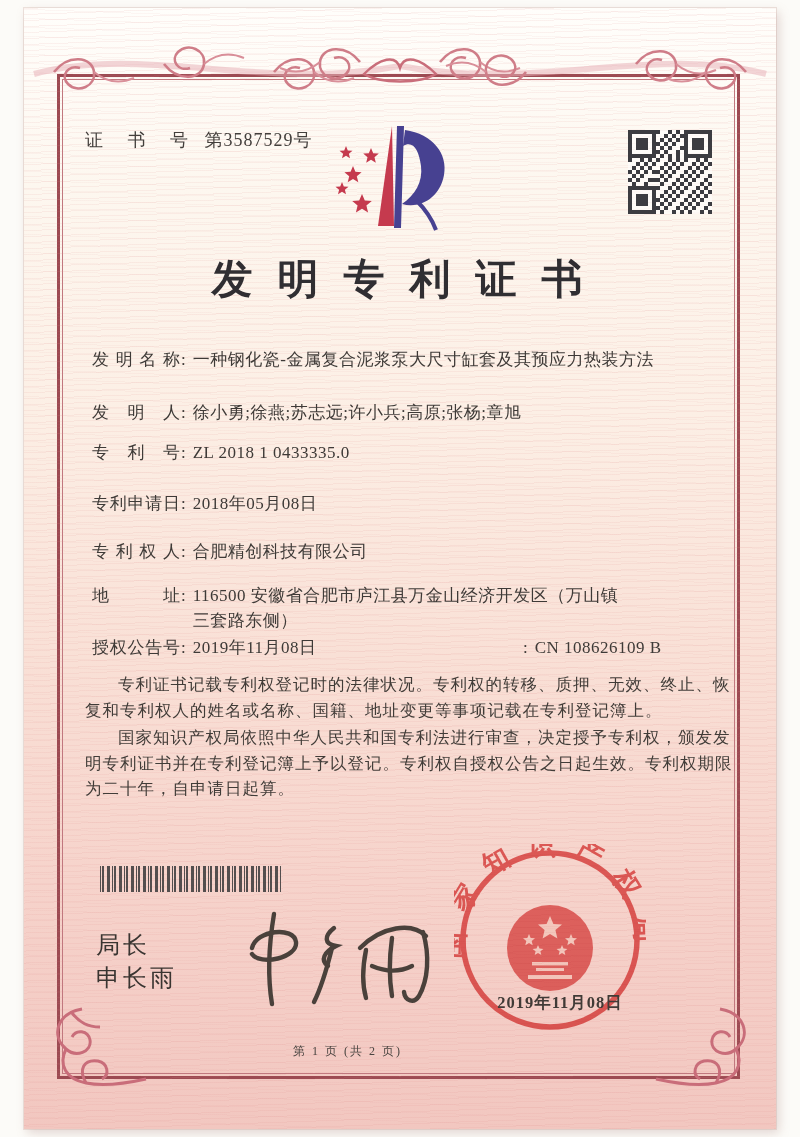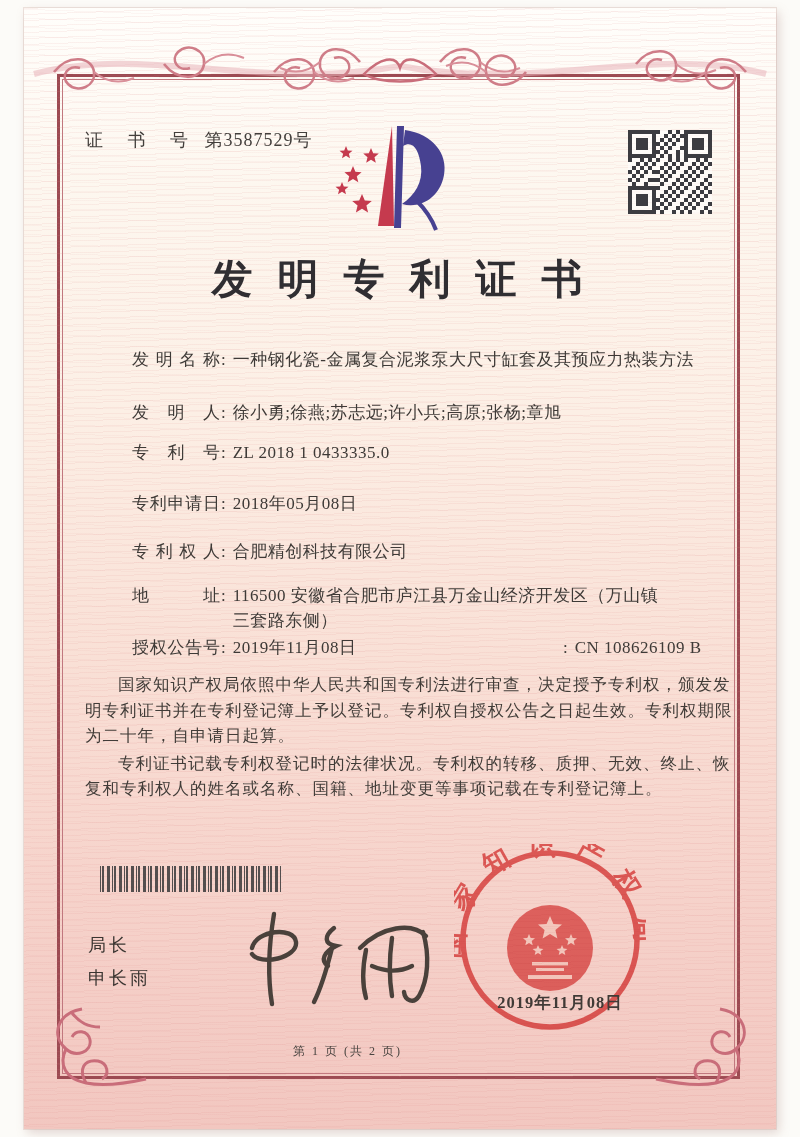--- a/index.html
+++ b/index.html
@@ -11,32 +11,32 @@
   .guilloche{position:absolute;inset:0;pointer-events:none;
         background:repeating-linear-gradient(178deg,rgba(221,130,130,.10) 0 1px,transparent 1px 6px),
                    repeating-linear-gradient(182deg,rgba(221,140,140,.07) 0 1px,transparent 1px 9px);}
   .frame{position:absolute;left:33px;top:66px;width:677px;height:999px;border:3px solid #9c4a52;}
   .frame-in{position:absolute;inset:2px;border:1px solid #c0777e;}
   .certno{position:absolute;left:61px;top:120px;font-size:18px;color:#433f3c;}
   .certno .lab{letter-spacing:10px;margin-right:2px;}
   .certno .num{letter-spacing:1px;}
   .title{position:absolute;left:33px;top:244px;width:680px;text-align:center;
          font-size:41px;font-weight:bold;color:#302e32;letter-spacing:25px;text-indent:25px;}
-  .row{position:absolute;left:68px;font-size:17px;color:#3e3a37;line-height:25px;display:flex;margin-left:40px;}
+  .row{position:absolute;left:68px;font-size:17px;color:#3e3a37;line-height:25px;display:flex;}
   .flabel{display:inline-block;width:88px;text-align:justify;text-align-last:justify;flex:none;}
   .fcolon{flex:none;margin:0 7px 0 1px;}
   .fvalue{white-space:pre-line;max-width:470px;letter-spacing:.5px;}
   .grant2{position:absolute;left:430px;top:0;display:flex;font-size:17px;color:#3e3a37;}
   .grant2 .flabel{width:92px;letter-spacing:1px;}
   .paras{position:absolute;left:61px;top:664px;width:658px;font-size:16.5px;color:#413c38;
          line-height:25.5px;letter-spacing:1px;}
   .paras p{margin:0 0 2px 0;text-indent:2em;}
   .barcode{position:absolute;left:76px;top:858px;width:210px;height:26px;opacity:.88;}
   .barcode i{display:inline-block;height:100%;background:#3e3d3e;vertical-align:top;}
-  .signer{position:absolute;left:64px;top:921px;font-size:18px;color:#3a3531;letter-spacing:3px;line-height:33px;}
+  .signer{position:absolute;left:72px;top:921px;font-size:24px;color:#3a3531;letter-spacing:3px;line-height:33px;}
   .signer div{white-space:nowrap;}
   .sig-svg{position:absolute;left:190px;top:896px;z-index:3;}
   .seal-svg{position:absolute;left:430px;top:836px;mix-blend-mode:multiply;opacity:.94;z-index:2;}
   .seal-date{position:absolute;left:436px;top:984px;width:200px;text-align:center;z-index:4;
              font-size:16.5px;font-weight:bold;color:#413b37;letter-spacing:1px;}
   .pageno{position:absolute;left:269px;top:1035px;font-size:12px;color:#4a4541;letter-spacing:2px;}
   .backnote{position:absolute;left:286px;top:1086px;font-size:17px;color:#56504a;letter-spacing:3px;}
   .top-ornament{position:absolute;left:0;top:6px;z-index:1;}
   .corner-fl{position:absolute;z-index:1;}
   .qr{position:absolute;left:604px;top:122px;width:84px;height:84px;background:rgba(255,255,255,.55);
@@ -576,22 +576,22 @@
       <span class="flabel">授权公告号</span>
       <span class="fcolon">:</span>
       <span class="fvalue">2019年11月08日</span>
       <span class="grant2">
         <span class="fcolon">:</span>
         <span class="fvalue">CN 108626109 B</span>
       </span>
     </div>
 
     <div class="paras">
+      <p>专利证书记载专利权登记时的法律状况。专利权的转移、质押、无效、终止、恢复和专利权人的姓名或名称、国籍、地址变更等事项记载在专利登记簿上。</p>
       <p>国家知识产权局依照中华人民共和国专利法进行审查，决定授予专利权，颁发发明专利证书并在专利登记簿上予以登记。专利权自授权公告之日起生效。专利权期限为二十年，自申请日起算。</p>
-      <p>专利证书记载专利权登记时的法律状况。专利权的转移、质押、无效、终止、恢复和专利权人的姓名或名称、国籍、地址变更等事项记载在专利登记簿上。</p>
     </div>
 
     <div class="barcode"><i style="width: 1px; margin-right: 1px;"></i><i style="width: 2px; margin-right: 3px;"></i><i style="width: 3px; margin-right: 2px;"></i><i style="width: 1px; margin-right: 1px;"></i><i style="width: 2px; margin-right: 3px;"></i><i style="width: 3px; margin-right: 2px;"></i><i style="width: 1px; margin-right: 1px;"></i><i style="width: 2px; margin-right: 3px;"></i><i style="width: 3px; margin-right: 2px;"></i><i style="width: 1px; margin-right: 1px;"></i><i style="width: 2px; margin-right: 3px;"></i><i style="width: 3px; margin-right: 2px;"></i><i style="width: 1px; margin-right: 1px;"></i><i style="width: 2px; margin-right: 3px;"></i><i style="width: 3px; margin-right: 2px;"></i><i style="width: 1px; margin-right: 1px;"></i><i style="width: 2px; margin-right: 3px;"></i><i style="width: 3px; margin-right: 2px;"></i><i style="width: 1px; margin-right: 1px;"></i><i style="width: 2px; margin-right: 3px;"></i><i style="width: 3px; margin-right: 2px;"></i><i style="width: 1px; margin-right: 1px;"></i><i style="width: 2px; margin-right: 3px;"></i><i style="width: 3px; margin-right: 2px;"></i><i style="width: 1px; margin-right: 1px;"></i><i style="width: 2px; margin-right: 3px;"></i><i style="width: 3px; margin-right: 2px;"></i><i style="width: 1px; margin-right: 1px;"></i><i style="width: 2px; margin-right: 3px;"></i><i style="width: 3px; margin-right: 2px;"></i><i style="width: 1px; margin-right: 1px;"></i><i style="width: 2px; margin-right: 3px;"></i><i style="width: 3px; margin-right: 2px;"></i><i style="width: 1px; margin-right: 1px;"></i><i style="width: 2px; margin-right: 3px;"></i><i style="width: 3px; margin-right: 2px;"></i><i style="width: 1px; margin-right: 1px;"></i><i style="width: 2px; margin-right: 3px;"></i><i style="width: 3px; margin-right: 2px;"></i><i style="width: 1px; margin-right: 1px;"></i><i style="width: 2px; margin-right: 3px;"></i><i style="width: 3px; margin-right: 2px;"></i><i style="width: 1px; margin-right: 1px;"></i><i style="width: 2px; margin-right: 3px;"></i><i style="width: 3px; margin-right: 2px;"></i><i style="width: 1px; margin-right: 1px;"></i></div>
 
     <div class="signer">
       <div>局长</div>
       <div>申长雨</div>
     </div>
 
     <svg class="sig-svg" width="235" height="105" viewBox="0 0 235 105">

